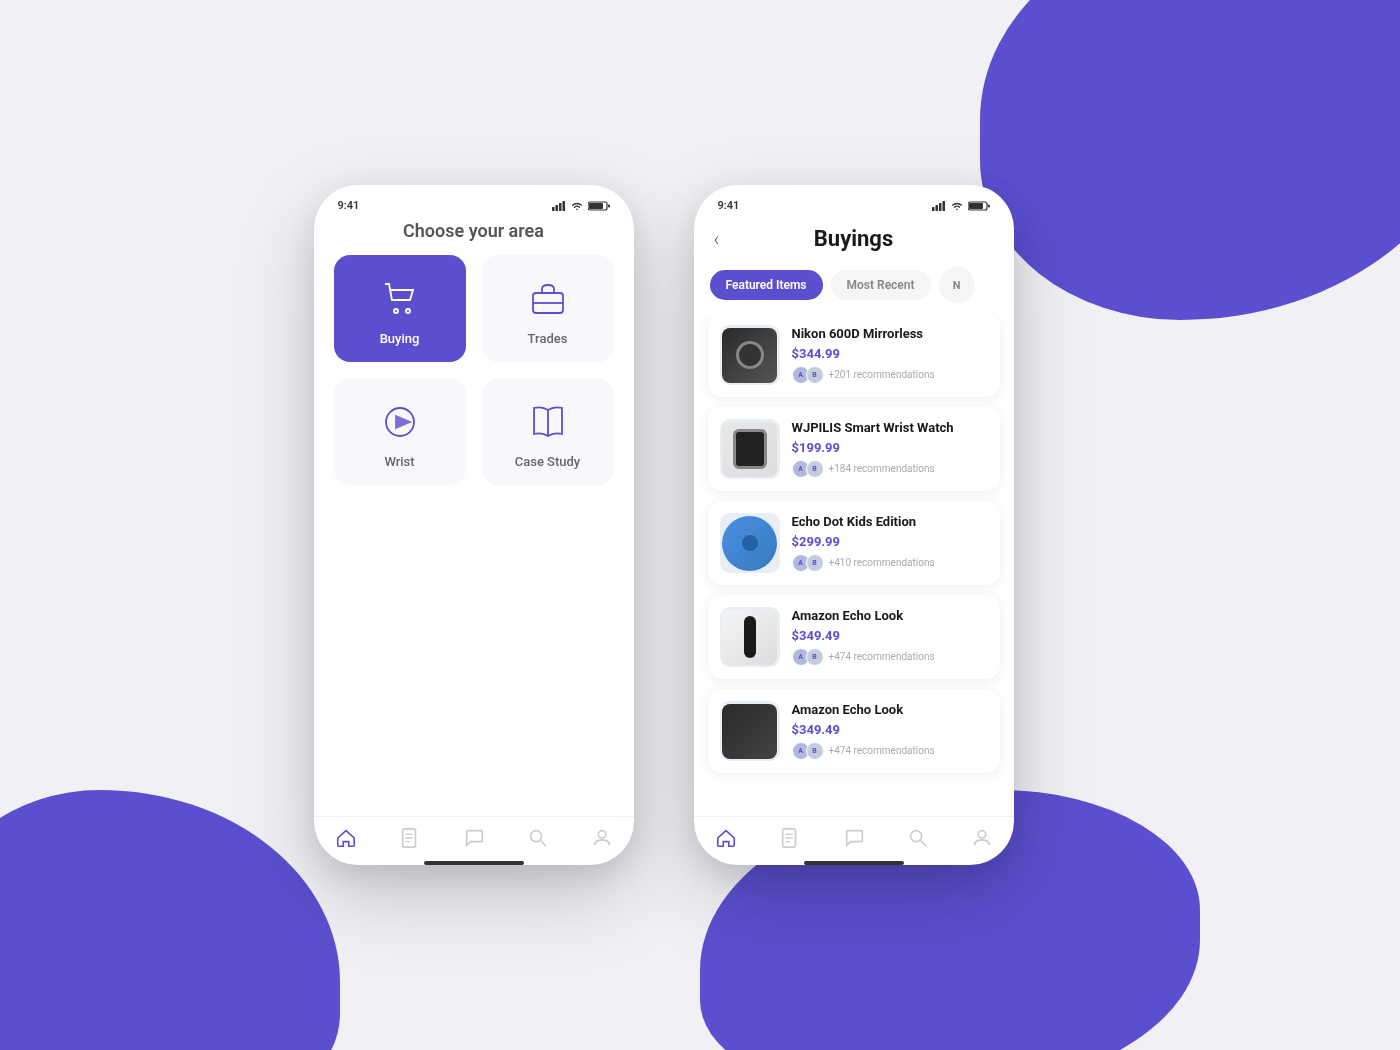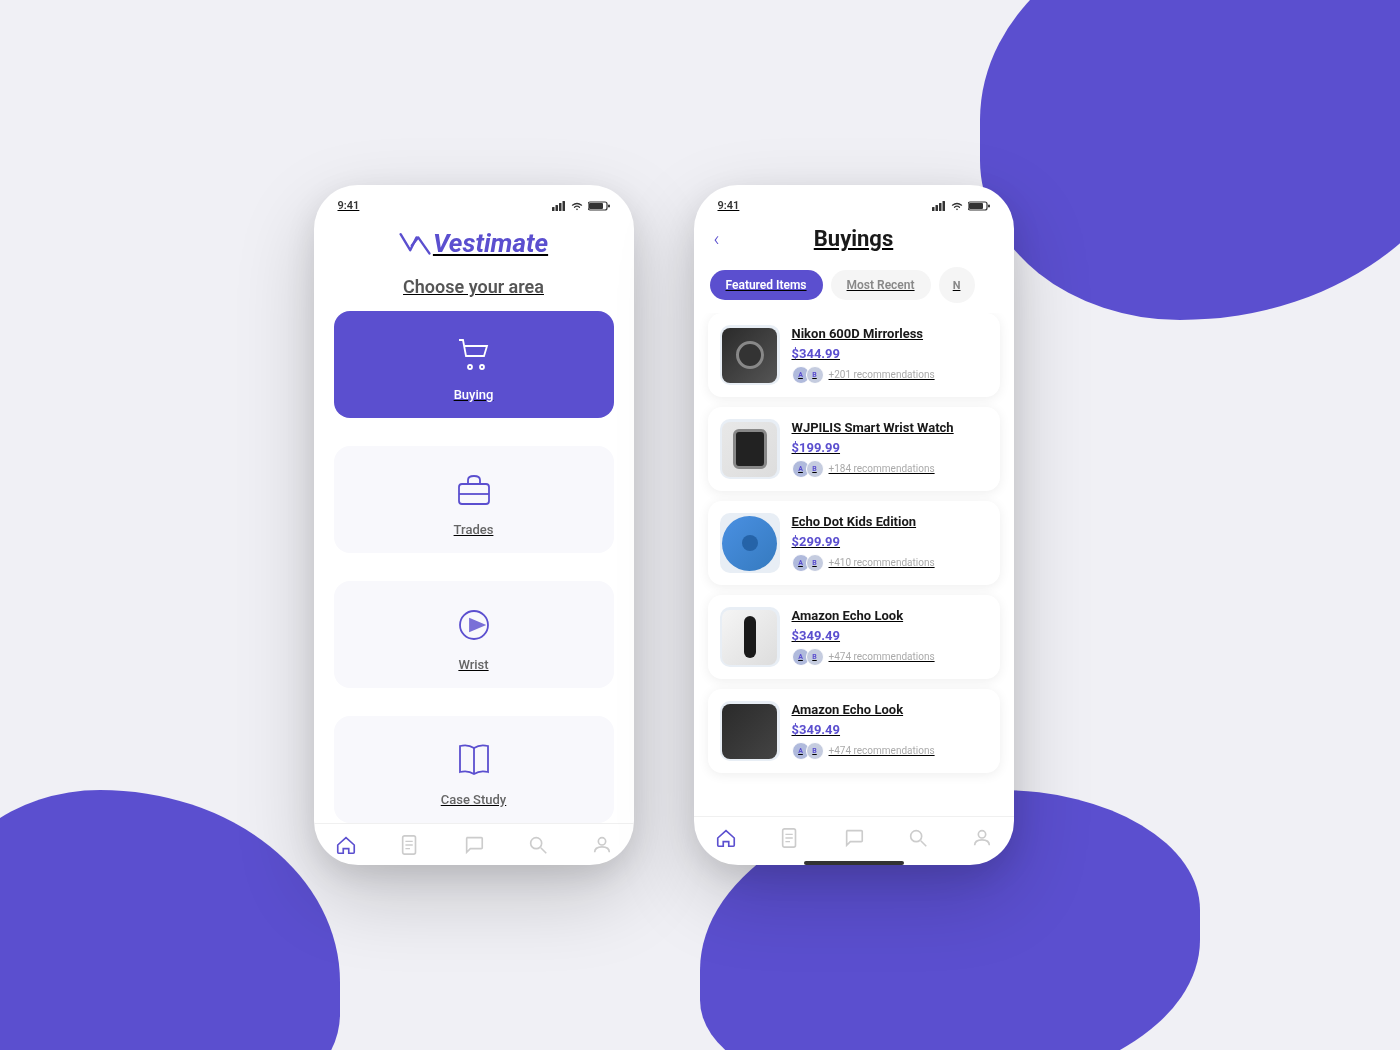--- a/index.html
+++ b/index.html
@@ -46,21 +46,20 @@
 
     .phones-container {
       position: relative;
       z-index: 1;
       display: flex;
       justify-content: center;
       align-items: center;
       gap: 60px;
       width: 1327px;
       height: 1050px;
-      text-decoration: underline;
     }
 
     
     .phone {
       width: 320px;
       height: 680px;
       background: #ffffff;
       border-radius: 44px;
       box-shadow: 0 30px 80px rgba(0,0,0,0.18), 0 10px 30px rgba(0,0,0,0.1);
       position: relative;
@@ -102,22 +101,22 @@
     .choose-area-title {
       text-align: center;
       font-size: 18px;
       font-weight: 600;
       color: #555;
       padding: 8px 0 14px;
     }
 
     .grid-area {
       display: grid;
-      grid-template-columns: 1fr;
-      gap: 28px;
+      grid-template-columns: 1fr 1fr;
+      gap: 16px;
       padding: 0 20px;
     }
 
     .grid-item {
       background: #f8f8fc;
       border-radius: 16px;
       display: flex;
       flex-direction: column;
       align-items: center;
       justify-content: center;
@@ -470,29 +469,20 @@
         <svg width="22" height="10" viewBox="0 0 22 10">
           <rect x="0" y="1" width="19" height="8" rx="2" stroke="#333" stroke-width="1.2" fill="none"></rect>
           <rect x="1" y="2" width="14" height="6" rx="1" fill="#333"></rect>
           <rect x="20" y="3.5" width="2" height="3" rx="1" fill="#333"></rect>
         </svg>
       </div>
     </div>
 
     <div class="phone-content">
 
-      <div class="home-logo-area">
-        <div class="vestimate-logo">
-          <svg class="logo-v-check" viewBox="0 0 40 30">
-            <polyline points="2,4 14,24 22,8" fill="none" stroke="#5b4fcf" stroke-width="3" stroke-linecap="round" stroke-linejoin="round"></polyline>
-            <polyline points="16,18 24,8 38,28" fill="none" stroke="#5b4fcf" stroke-width="3" stroke-linecap="round" stroke-linejoin="round"></polyline>
-          </svg>
-          <span style="font-size:26px;font-weight:700;color:#5b4fcf;font-style:italic;">Vestimate</span>
-        </div>
-      </div>
 
       <div class="choose-area-title">Choose your area</div>
 
       <div class="grid-area">
 
         <div class="grid-item active">
           <div class="grid-icon">
             <svg viewBox="0 0 36 36" style="stroke:white;fill:none;stroke-width:1.8;">
               <path d="M3 3h4l3 16h18l3-10H9"></path>
               <circle cx="14" cy="30" r="2"></circle>

